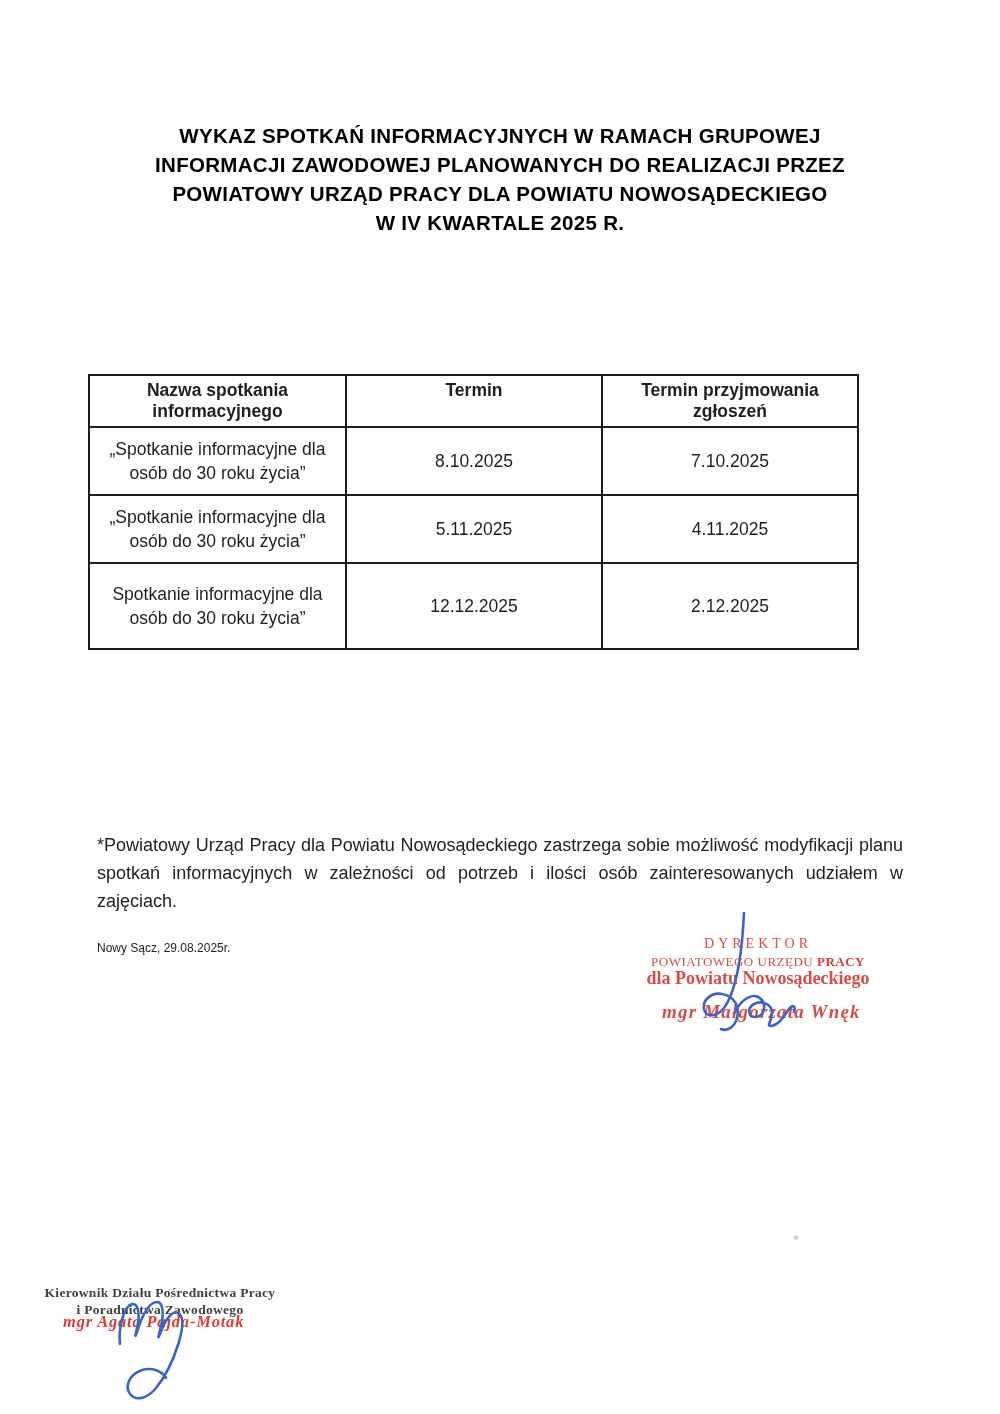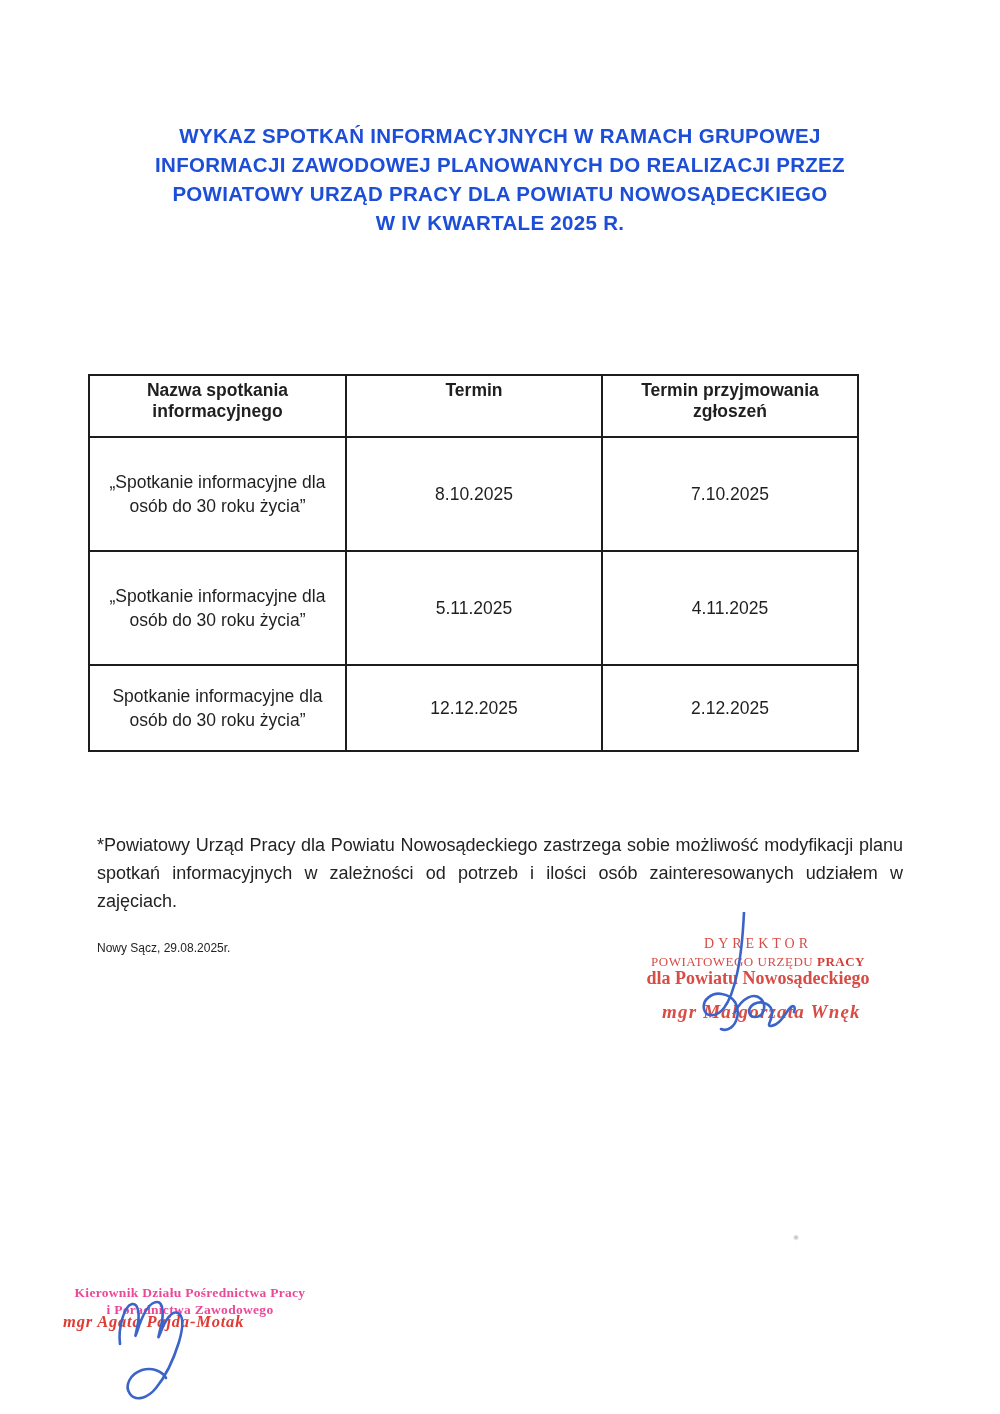--- a/index.html
+++ b/index.html
@@ -17,52 +17,52 @@
   .doc-title {
     position: absolute;
     top: 121px;
     left: 0;
     width: 100%;
     text-align: center;
     font-weight: bold;
     font-size: 20.5px;
     line-height: 29px;
     letter-spacing: 0.3px;
-    color: #1d4ed8;
+    color: #000000;
   }
 
   
   .meetings-table {
     position: absolute;
     left: 88px;
     top: 374px;
     width: 769px;
     border-collapse: collapse;
     table-layout: fixed;
   }
   .meetings-table th, .meetings-table td {
     border: 2px solid #1d1d1d;
     text-align: center;
-    padding: 12px 10px;
+    padding: 2px 10px;
   }
   .meetings-table th {
     font-size: 17.5px;
     font-weight: bold;
     height: 44px;
     vertical-align: top;
     padding-top: 4px;
     line-height: 21px;
   }
   .meetings-table td {
     font-size: 17.5px;
     font-weight: normal;
     vertical-align: middle;
     line-height: 24px;
   }
-  .row-h { height: 114px; }
+  .row-h { height: 68px; }
   .row-h-last { height: 86px; }
 
   
   .footnote {
     position: absolute;
     left: 97px;
     top: 831px;
     width: 806px;
     font-size: 18px;
     line-height: 28px;
@@ -107,22 +107,21 @@
 
   
   .manager-stamp {
     position: absolute;
     left: 39px;
     top: 1284px;
     width: 242px;
     text-align: center;
     font-family: "Liberation Serif", serif;
     font-weight: bold;
-    color: #ec4899;
-    margin-left: 30px;
+    color: #404040;
   }
   .ms-line { font-size: 13.5px; line-height: 17px; letter-spacing: 0.3px; }
   .manager-signed-name {
     position: absolute;
     left: 63px;
     top: 1312px;
     font-family: "Liberation Serif", serif;
     font-style: italic;
     font-weight: bold;
     font-size: 16.5px;

